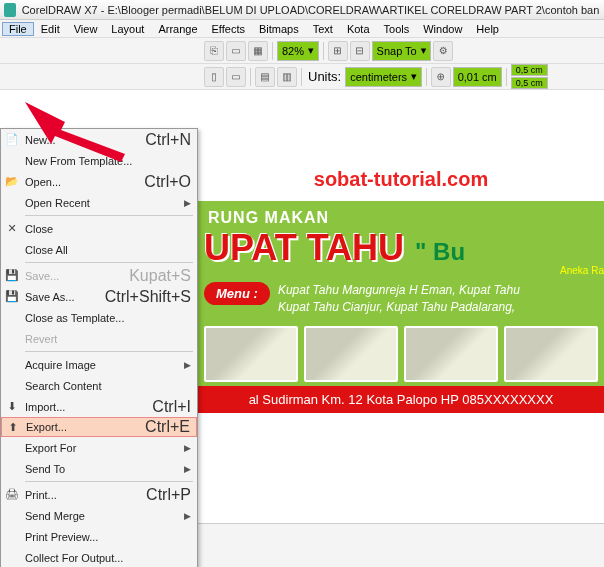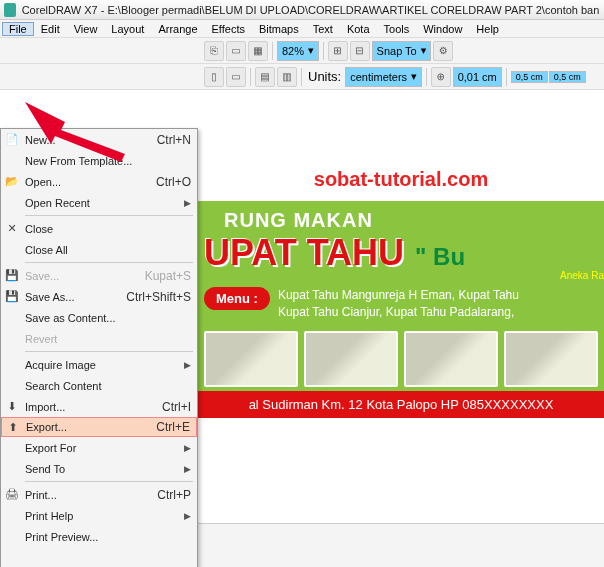--- a/index.html
+++ b/index.html
@@ -8,46 +8,46 @@
 .titlebar { background: linear-gradient(#fdfdfd,#e8e8e8); height: 20px; display: flex; align-items: center; padding: 0 4px; border-bottom: 1px solid #ccc; }
 .titlebar .icon { width: 14px; height: 14px; background: #3a9; border-radius: 2px; margin-right: 6px; display:inline-block;}
 .titlebar .title { font-size: 11px; color: #222; white-space: nowrap; overflow: hidden; }
 
 .menubar { background: #f4f4f4; height: 18px; display: flex; align-items: center; padding: 0 2px; border-bottom: 1px solid #ddd; font-size: 11px; }
 .menubar .mitem { padding: 1px 7px; cursor: default; }
 .menubar .mitem.open { background: #d6e5f3; border: 1px solid #7da2ce; padding: 0 6px; }
 
 .toolbar { background: #f4f4f4; height: 26px; display:flex; align-items:center; padding: 0 4px; border-bottom:1px solid #ddd; gap:2px;}
 .toolbar .tbtn { width:20px; height:20px; background:#eaeaea; border:1px solid #d0d0d0; border-radius:2px; display:flex;align-items:center;justify-content:center;font-size:10px;color:#555;}
-.toolbar .combo { height:20px; border:1px solid #bbb; background:#7dd3fc; display:flex; align-items:center; padding:0 4px; font-size:11px; gap:4px;}
+.toolbar .combo { height:20px; border:1px solid #bbb; background:#84cc16; display:flex; align-items:center; padding:0 4px; font-size:11px; gap:4px;}
 .toolbar .sep { width:1px; height:18px; background:#ccc; margin:0 2px;}
 
 .canvas-area { position: relative; background: #fff; height: 480px; margin-top:0; }
 
 .arrow { position:absolute; top:12px; left:25px; z-index:200; }
 .arrow svg { width:100px; height:60px; }
 
 .dropdown { position:absolute; top:38px; left:0; width:198px; background:#f4f4f4; border:1px solid #999; box-shadow:2px 2px 4px rgba(0,0,0,.25); z-index:100; }
 .dropdown .row { display:flex; align-items:center; height:21px; padding:0 6px 0 2px; position:relative; cursor:default;}
 .dropdown .row.sel { background:#fcd5c0; border:1px solid #e88; height:20px; }
 .dropdown .ic { width:18px; height:16px; margin-right:4px; display:flex;align-items:center;justify-content:center; font-size:11px; color:#444;}
 .dropdown .lbl { flex:1; font-size:11px; color:#222; }
 .dropdown .row.dis .lbl, .dropdown .row.dis .shortcut { color:#aaa; }
-.dropdown .shortcut { font-size:12px; color:#333;text-align:center; }
+.dropdown .shortcut { font-size:16px; color:#333;text-align:center; }
 .dropdown .sub { font-size:9px; color:#555; }
 .dropdown hr { border:none; border-top:1px solid #ccc; margin:2px 4px 2px 24px; }
 
 .banner { position:absolute; top:60px; left:198px; right:0; }
 .watermark { color:#e22; font-weight:bold; font-size:20px; text-align:center; padding:18px 0 10px 0; }
 .bannerimg { background:#8bc53f; padding:8px 0 0 0; position:relative; }
-.bhdr { color:#fff; font-weight:bold; font-size:20px; letter-spacing:1px; padding-left:26px; text-transform:uppercase;}
+.bhdr { color:#fff; font-weight:bold; font-size:16px; letter-spacing:1px; padding-left:10px; text-transform:uppercase;}
 .btitle { color:#d11; font-weight:900; font-size:36px; text-shadow:2px 2px 0 #fff,-1px -1px 0 #fff; padding-left:6px; display:inline-block;}
 .bsub { color:#0a8a3a; font-weight:bold; font-size:24px; display:inline-block; margin-left:8px;}
 .bsmall { color:#ff0; font-size:10px; text-align:right; margin-top:-4px;}
-.bmenu { display:flex; align-items:flex-start; gap:8px; padding:6px;}
+.bmenu { display:flex; align-items:flex-start; gap:8px; padding:6px;font-style:italic;}
 .bmenubadge { background:#d11; color:#fff; font-weight:bold; border-radius:14px; padding:4px 12px; font-size:13px;}
 .bmenutext { color:#fff; font-size:12px; line-height:1.4;}
 .bphotos { display:flex; gap:6px; padding:4px 6px;}
 .bphotos .ph { flex:1; height:56px; background:#dde; border:2px solid #fff; border-radius:2px; background:linear-gradient(135deg,#ccb 40%,#eed 60%);}
 .bfooter { background:#d11; color:#fff; text-align:center; padding:6px; font-size:13px;}
 .statusarea { position:absolute; bottom:0; left:0; right:0; height:44px; background:#f4f4f4; border-top:1px solid #ccc; }
 .pager { display:flex; align-items:center; gap:2px; padding:3px 4px; font-size:11px; }
 .pager .pbtn { width:16px;height:16px;border:1px solid #bbb;background:#fff;display:flex;align-items:center;justify-content:center;font-size:9px;}
 .pager .ptab { border:1px solid #bbb; background:#fff; padding:1px 8px;}
 .palette { display:flex; align-items:center; padding:2px 4px; gap:0;}
@@ -110,21 +110,21 @@
   <div class="combo">
       <span>centimeters</span>
       <span>▾</span>
     </div>
   <span class="sep"></span>
   <span class="tbtn">⊕</span>
   <div class="combo">
       <span>0,01 cm</span>
     </div>
   <span class="sep"></span>
-  <div style="display:flex;flex-direction:row;gap:1px">
+  <div style="display:flex;flex-direction:column;gap:1px">
     <div class="combo" style="height:12px;font-size:9px">
         <span>0,5 cm</span>
       </div>
     <div class="combo" style="height:12px;font-size:9px">
         <span>0,5 cm</span>
       </div>
   </div>
 </div>
 
 <div class="canvas-area">
@@ -164,21 +164,21 @@
         <span class="lbl">Save...</span>
         <span class="shortcut">Kupat+S</span>
       </div>
       <div class="row">
         <span class="ic">💾</span>
         <span class="lbl">Save As...</span>
         <span class="shortcut">Ctrl+Shift+S</span>
       </div>
       <div class="row">
         <span class="ic"></span>
-        <span class="lbl">Save as Content...</span>
+        <span class="lbl">Close as Template...</span>
       </div>
       <div class="row dis">
         <span class="ic"></span>
         <span class="lbl">Revert</span>
       </div>
       <hr>
       <div class="row">
         <span class="ic"></span>
         <span class="lbl">Acquire Image</span>
         <span class="sub">▶</span>
@@ -208,29 +208,30 @@
         <span class="sub">▶</span>
       </div>
       <hr>
       <div class="row">
         <span class="ic">🖨</span>
         <span class="lbl">Print...</span>
         <span class="shortcut">Ctrl+P</span>
       </div>
       <div class="row">
         <span class="ic"></span>
-        <span class="lbl">Print Help</span>
+        <span class="lbl">Send Merge</span>
         <span class="sub">▶</span>
       </div>
       <div class="row">
         <span class="ic"></span>
         <span class="lbl">Print Preview...</span>
       </div>
       <div class="row">
         <span class="ic"></span>
+        <span class="lbl">Collect For Output...</span>
       </div>
     </div>
 
   <div class="arrow">
     <svg viewBox="0 0 100 60">
         <polygon points="0,0 40,20 36,28 100,52 96,60 30,34 26,42" fill="#e4002b"></polygon>
       </svg>
   </div>
 
   <div class="banner">

